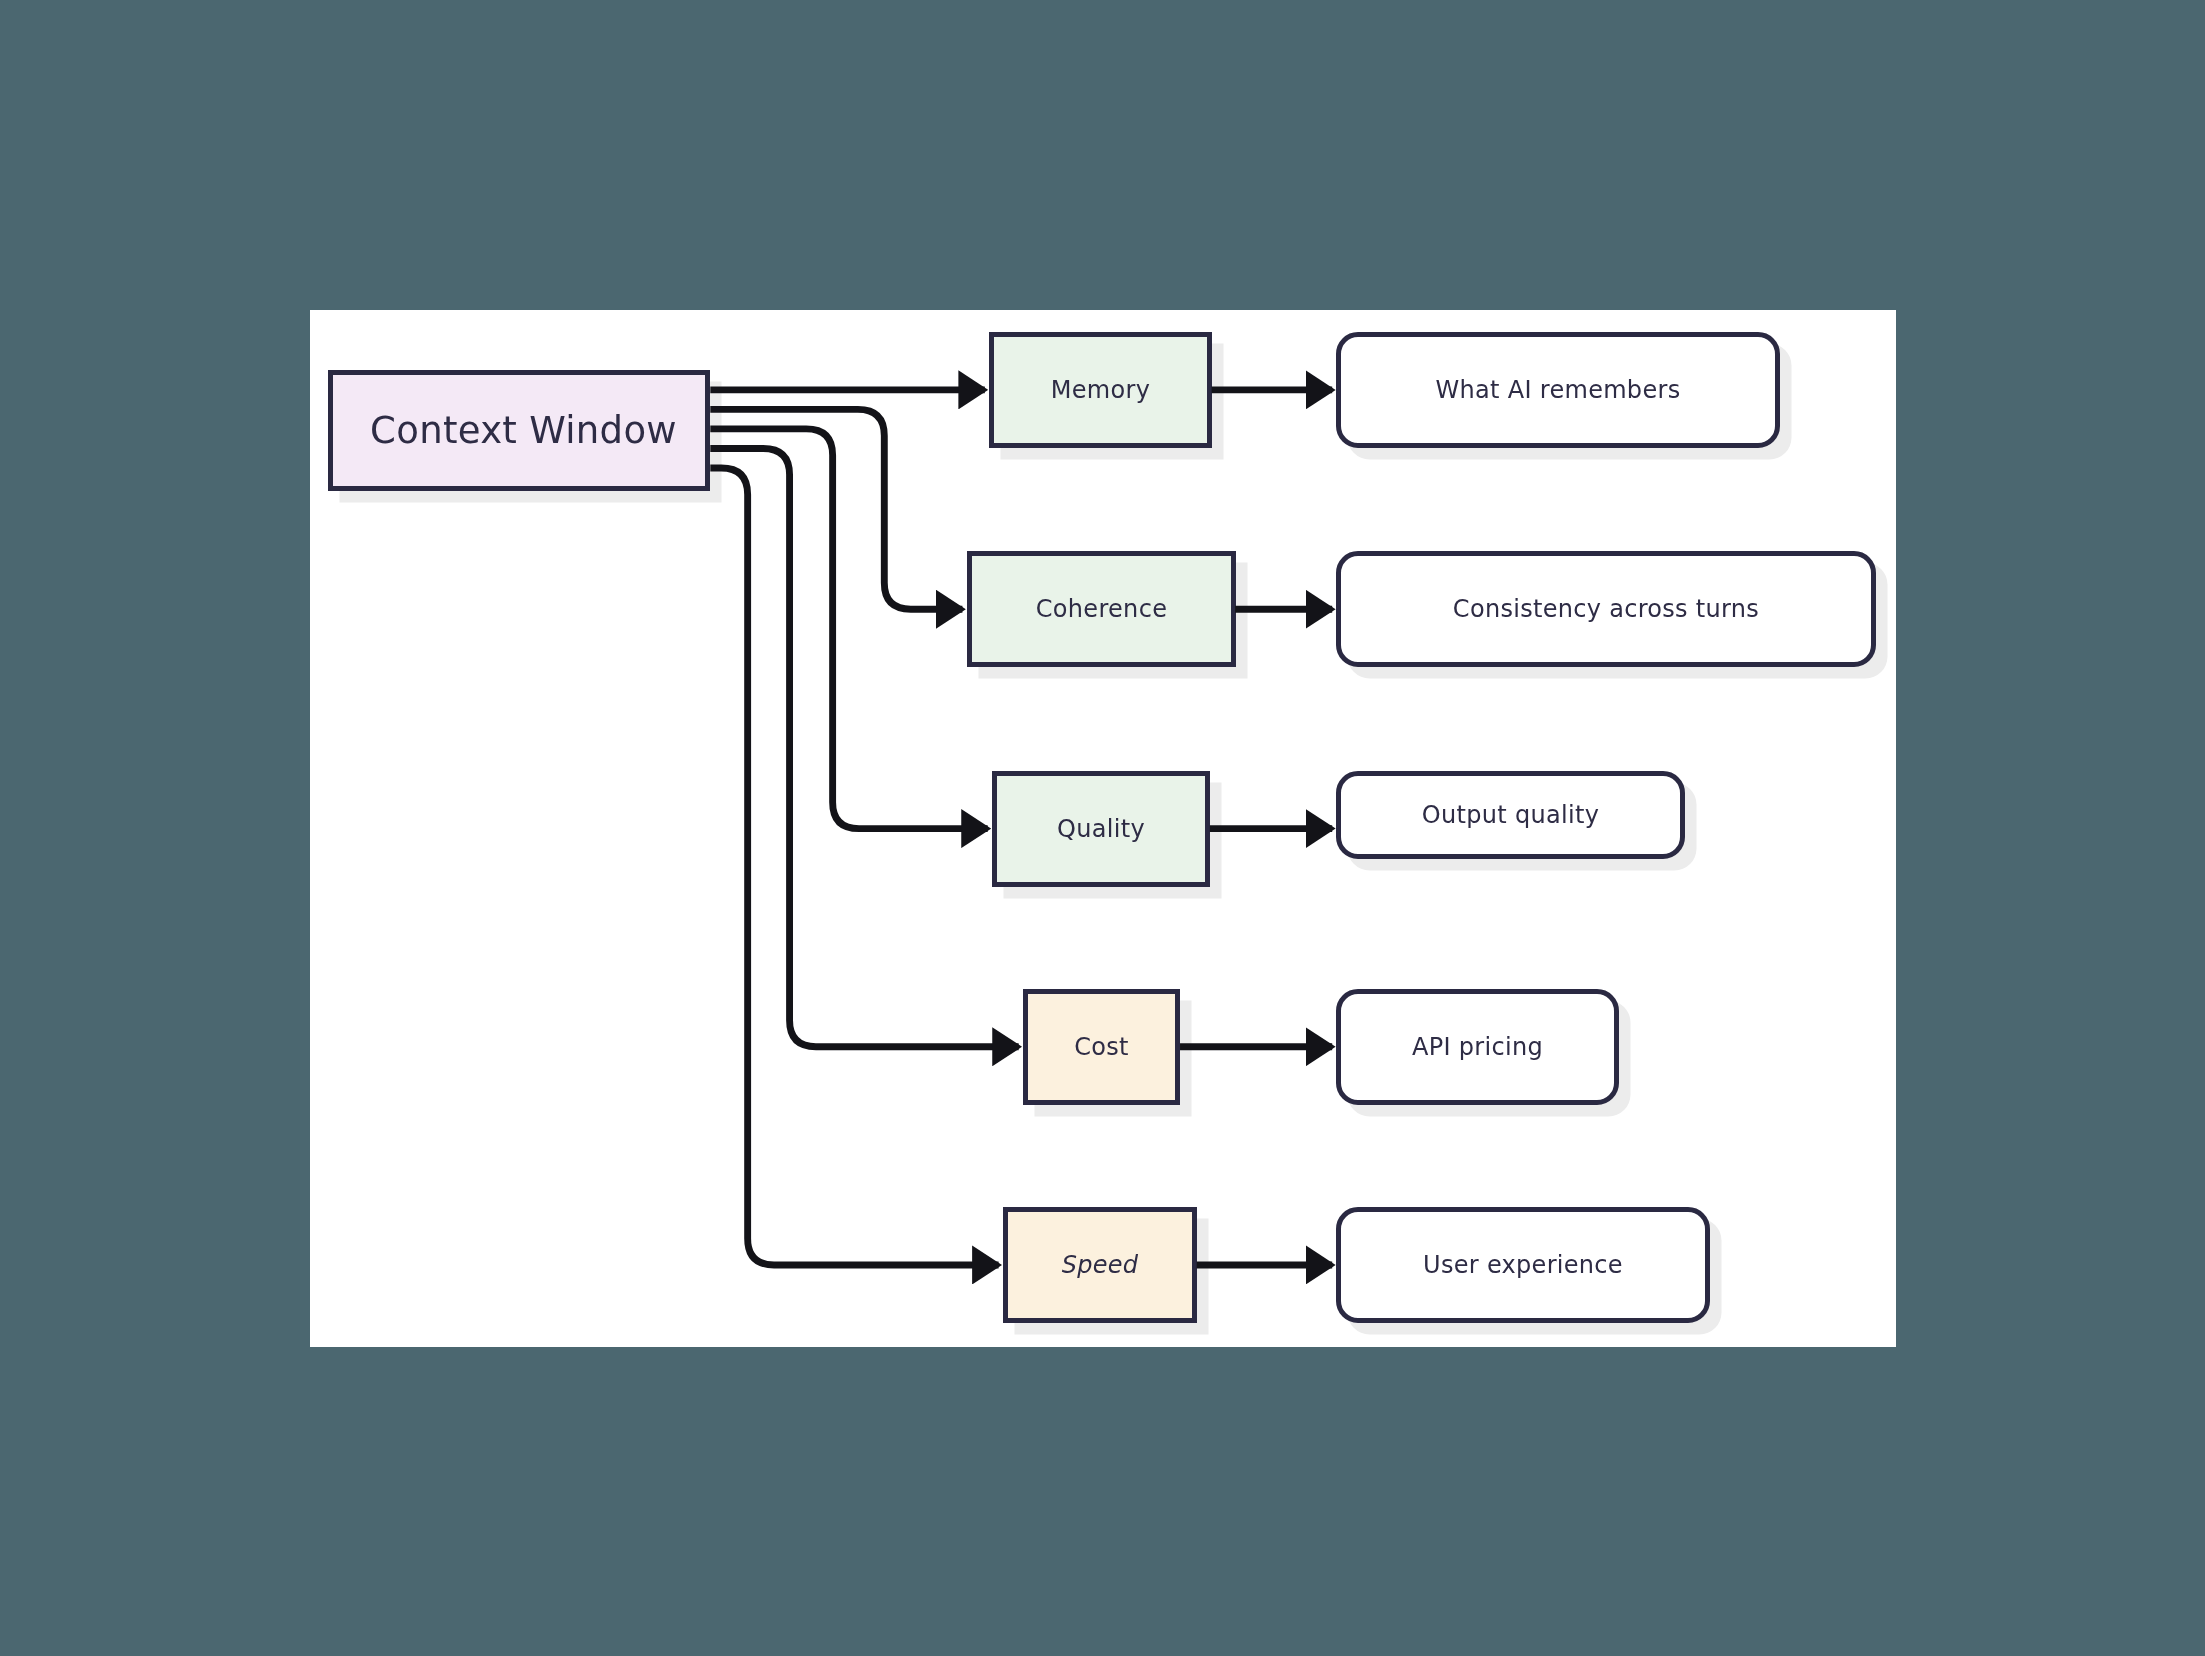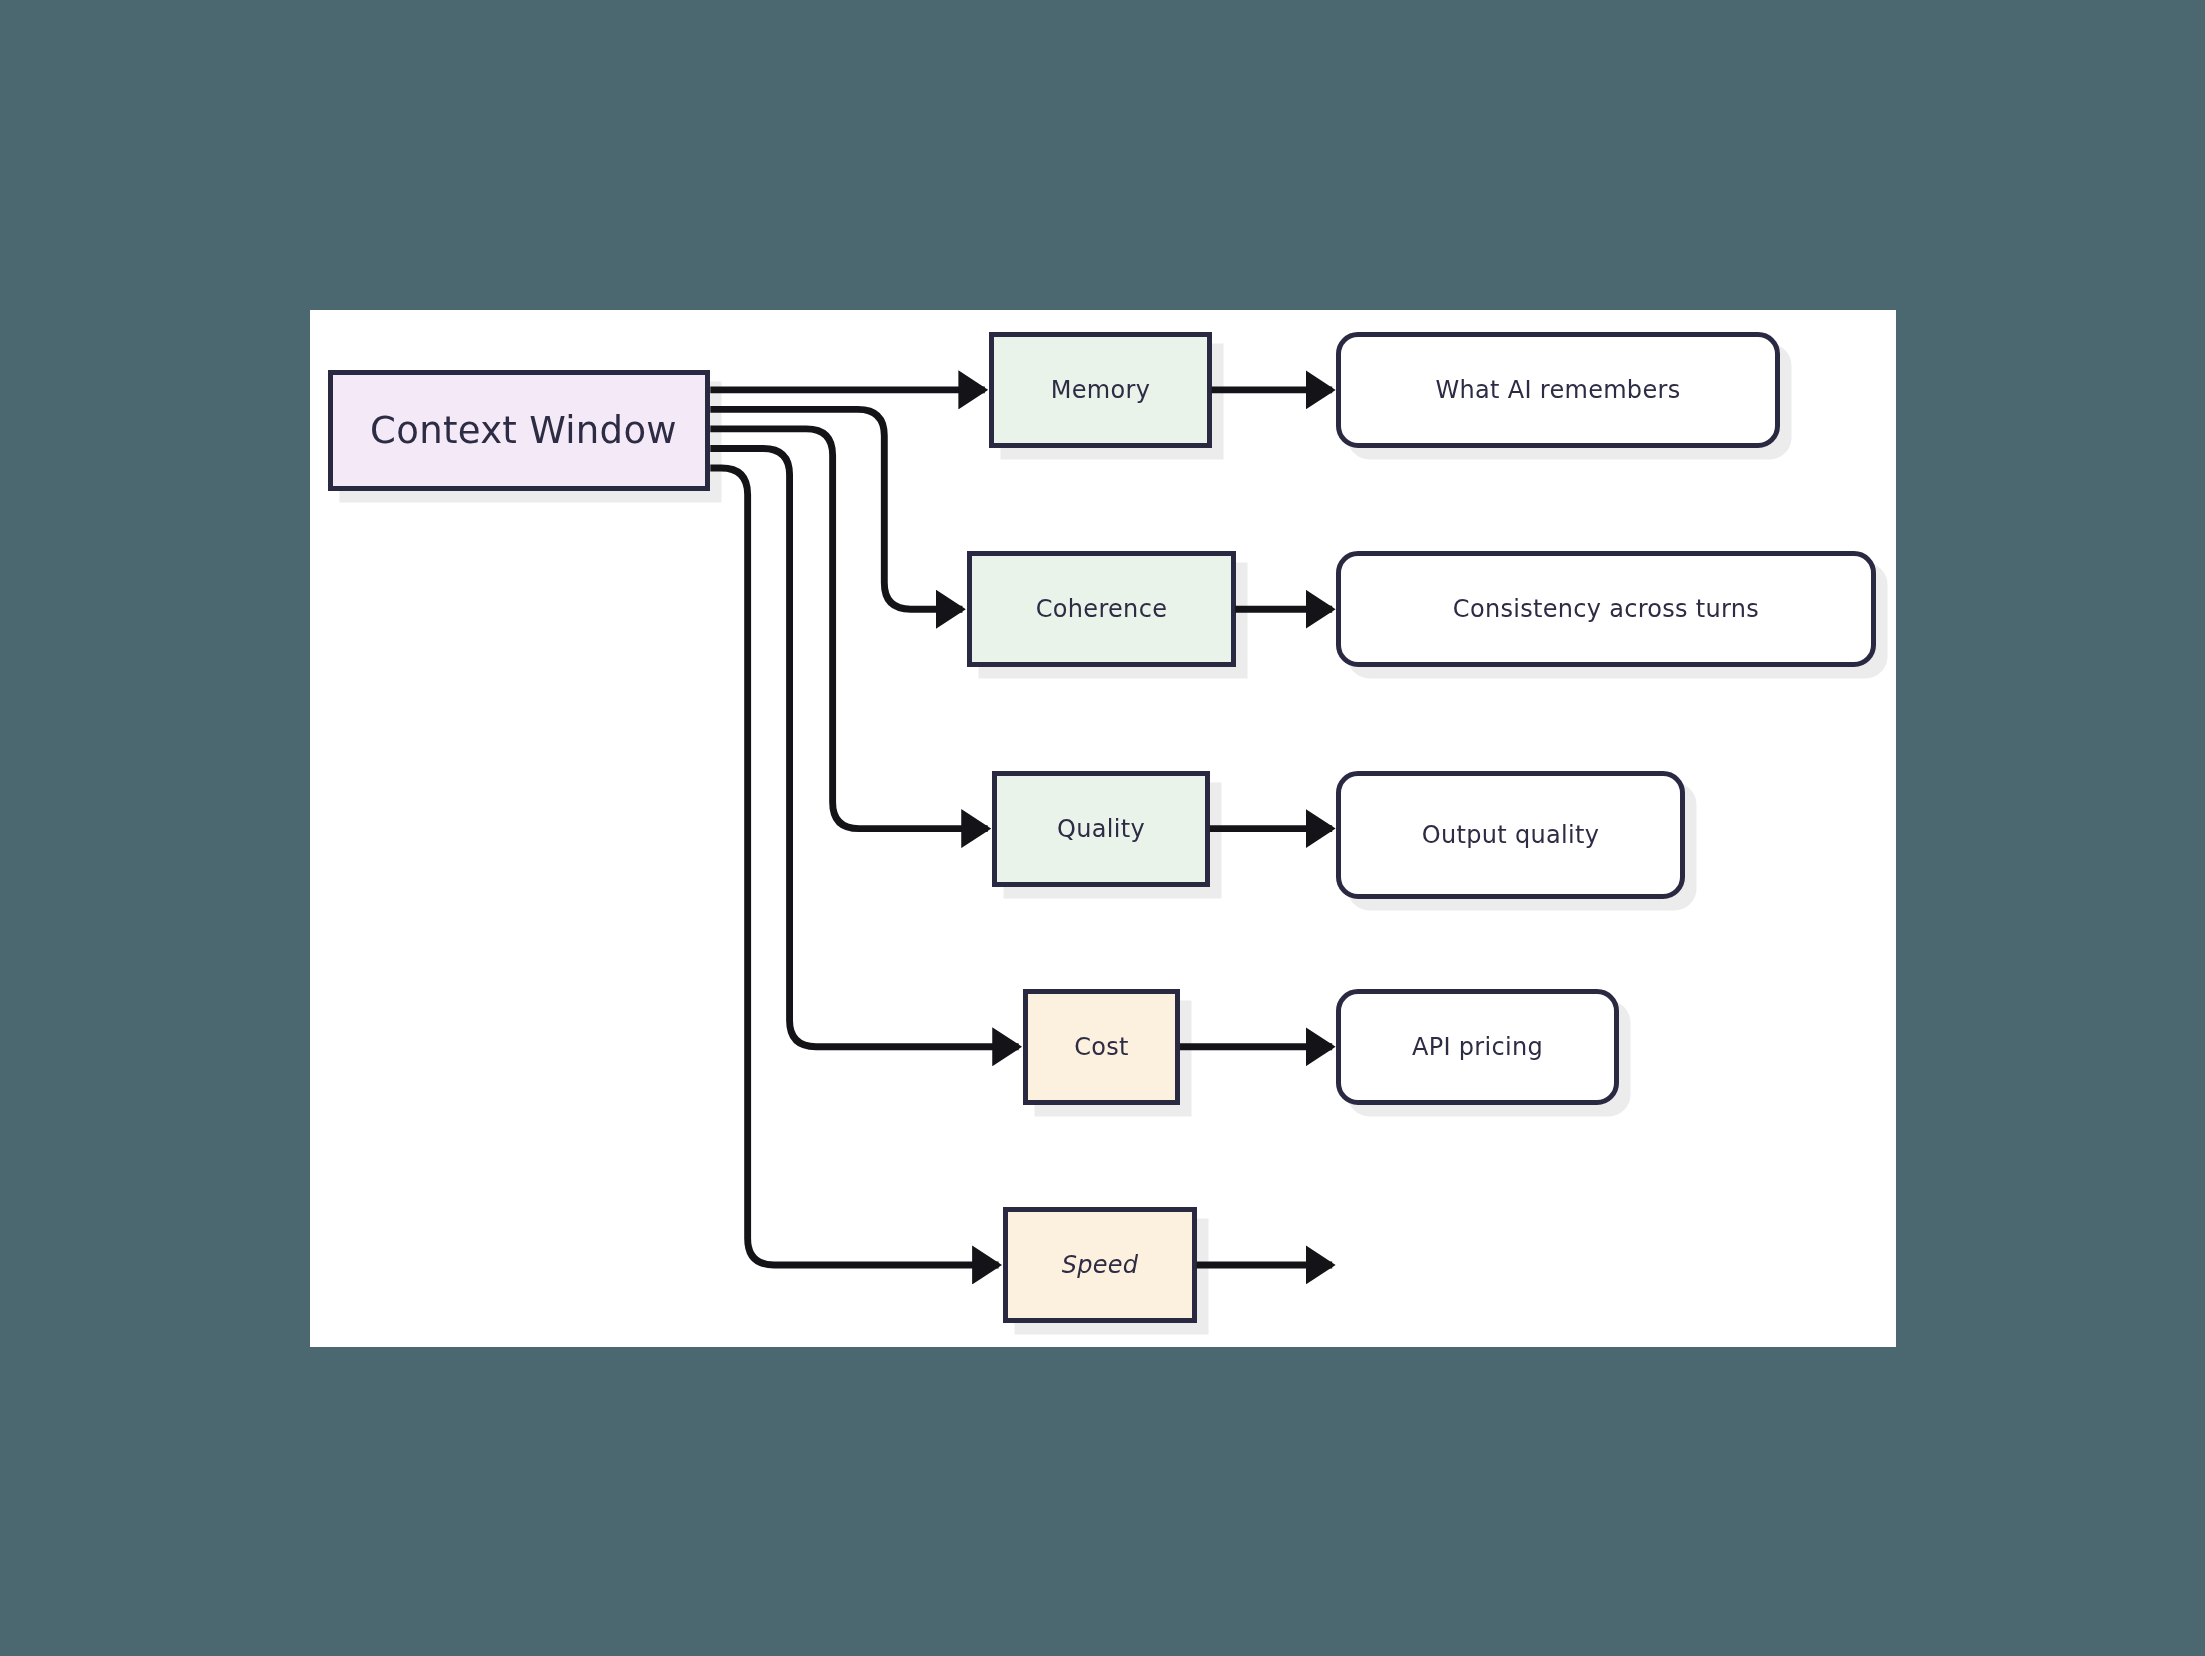--- a/index.html
+++ b/index.html
@@ -73,16 +73,17 @@
   <div class="node root" style="left:328px;top:370px;width:382px;height:121px;">Context Window</div>
 
   <div class="node tint-green" style="left:989px;top:332px;width:223px;height:116px;">Memory</div>
   <div class="node tint-green" style="left:967px;top:551px;width:269px;height:116px;">Coherence</div>
   <div class="node tint-green" style="left:992px;top:771px;width:218px;height:116px;">Quality</div>
   <div class="node tint-cream" style="left:1023px;top:989px;width:157px;height:116px;">Cost</div>
   <div class="node tint-cream" style="left:1003px;top:1207px;width:194px;height:116px;font-style:italic;">Speed</div>
 
   <div class="node impact" style="left:1336px;top:332px;width:444px;height:116px;">What AI remembers</div>
   <div class="node impact" style="left:1336px;top:551px;width:540px;height:116px;">Consistency across turns</div>
-  <div class="node impact" style="left:1336px;top:771px;width:349px;height:128px;">Output quality</div>
+  <div class="node impact" style="left:1336px;top:771px;width:349px;height:88px;">Output quality</div>
   <div class="node impact" style="left:1336px;top:989px;width:283px;height:116px;">API pricing</div>
+  <div class="node impact" style="left:1336px;top:1207px;width:374px;height:116px;">User experience</div>
 </div>
 
 
 </body></html>

